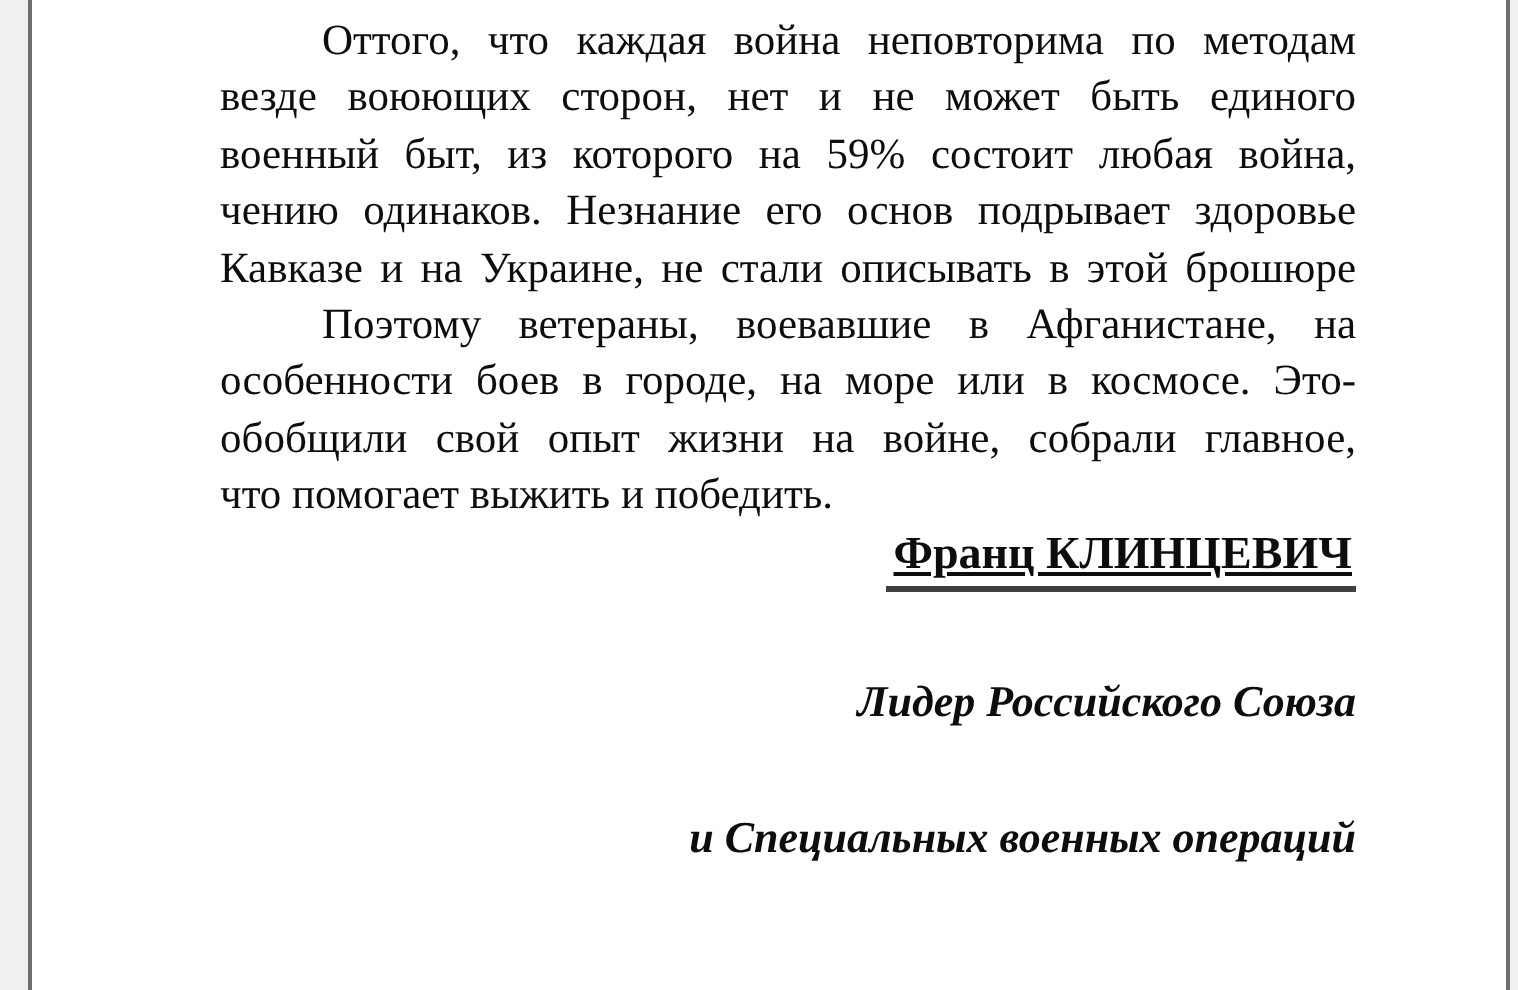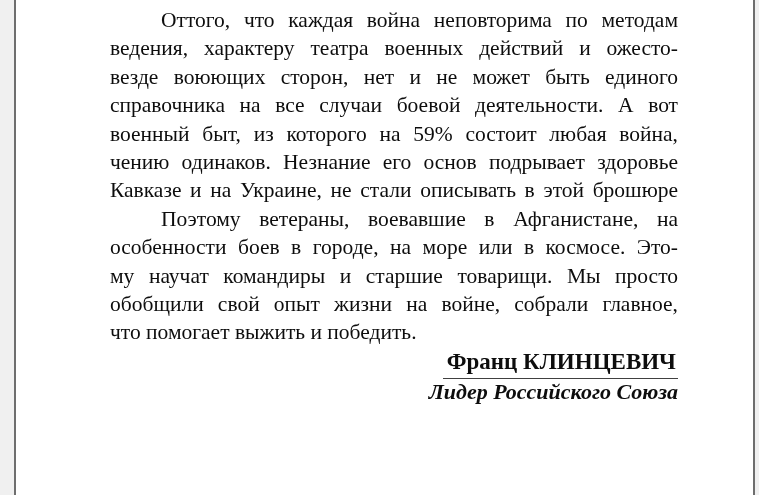--- a/index.html
+++ b/index.html
@@ -65,60 +65,60 @@
     }
     .sig-name-line {
       font-size: 23px;
       line-height: 30px;
       white-space: nowrap;
     }
     .sig-name {
       display: inline-block;
       padding: 0 4px 1px 4px;
       margin-right: -2px;
-      border-bottom: 1px solid #404040;
+      border-bottom: 3px solid #404040;
+      text-decoration: underline;
     }
     .sig-title {
       font-size: 22px;
       line-height: 26.5px;
       font-style: italic;
       white-space: nowrap;
+      margin-top: 42px;
     }
   </style>
 </head>
 <body>
 
 <div class="viewport">
   <div class="gutter-left"></div>
 
   <div class="paper">
     <div class="text-col">
 
       <div>
         <div class="line indent">Оттого, что каждая война неповторима по методам</div>
-        <div class="line">ведения, характеру театра военных действий и ожесто-</div>
         <div class="line">везде воюющих сторон, нет и не может быть единого</div>
-        <div class="line">справочника на все случаи боевой деятельности. А вот</div>
         <div class="line">военный быт, из которого на 59% состоит любая война,</div>
         <div class="line">чению одинаков. Незнание его основ подрывает здоровье</div>
       </div>
 
       <div>
         <div class="line">Кавказе и на Украине, не стали описывать в этой брошюре</div>
         <div class="line indent">Поэтому ветераны, воевавшие в Афганистане, на</div>
         <div class="line">особенности боев в городе, на море или в космосе. Это-</div>
-        <div class="line">му научат командиры и старшие товарищи. Мы просто</div>
         <div class="line">обобщили свой опыт жизни на войне, собрали главное,</div>
         <div class="line para-end">что помогает выжить и победить.</div>
       </div>
 
       <div class="signature">
         <div class="sig-name-line">
           <span class="sig-name">Франц КЛИНЦЕВИЧ</span>
         </div>
         <div class="sig-title">Лидер Российского Союза</div>
+        <div class="sig-title">и Специальных военных операций</div>
       </div>
 
     </div>
   </div>
 
   <div class="gutter-right"></div>
 </div>
 
 </body></html>

